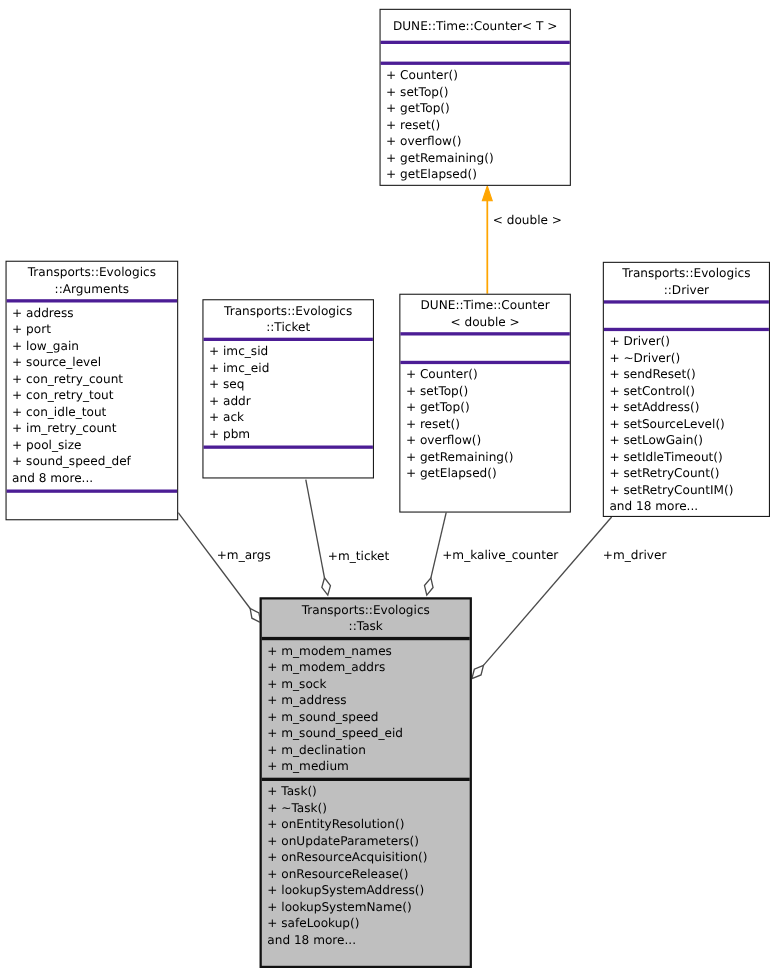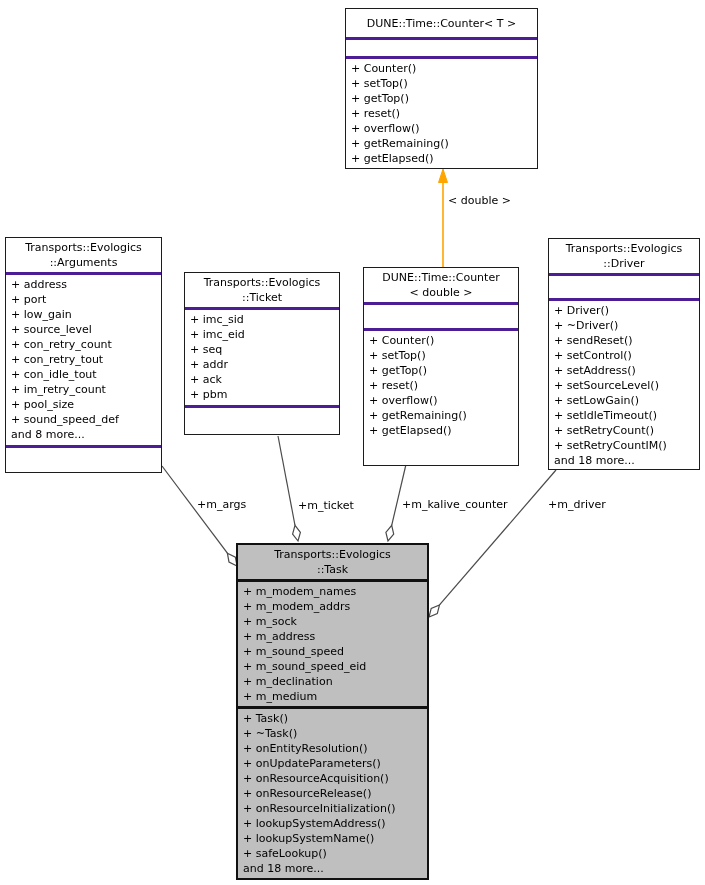--- a/index.html
+++ b/index.html
@@ -29,21 +29,21 @@
   .h19 { height:19px; flex:0 0 auto; }
   .h25 { height:25px; flex:0 0 auto; }
   .h26 { height:26px; flex:0 0 auto; }
 
   .edge-label {
     position:absolute; z-index:2; font-size:11px; line-height:15px;
     white-space:nowrap; background:transparent;
   }
 
   
-  #box-counter-t      { left:345px; top:8px;   width:193px; height:161px; }
+  #box-counter-t      { left:345px; top:8px;   width:174px; height:161px; }
   #box-arguments      { left:5px;   top:237px; width:157px; height:236px; }
   #box-ticket         { left:184px; top:272px; width:156px; height:163px; }
   #box-counter-double { left:363px; top:267px; width:156px; height:199px; }
   #box-driver         { left:548px; top:238px; width:152px; height:232px; }
   #box-task           { left:236px; top:543px; width:193px; height:337px; }
 
   #label-template       { left:448px; top:193px; }
   #label-m-args         { left:197px; top:497px; }
   #label-m-ticket       { left:298px; top:498px; }
   #label-m-kalive       { left:402px; top:497px; }
@@ -188,21 +188,20 @@
         <div>+ m_declination</div>
         <div>+ m_medium</div>
       </div>
     <div class="compartment grow">
         <div>+ Task()</div>
         <div>+ ~Task()</div>
         <div>+ onEntityResolution()</div>
         <div>+ onUpdateParameters()</div>
         <div>+ onResourceAcquisition()</div>
         <div>+ onResourceRelease()</div>
-        <div>+ onResourceInitialization()</div>
         <div>+ lookupSystemAddress()</div>
         <div>+ lookupSystemName()</div>
         <div>+ safeLookup()</div>
         <div>and 18 more...</div>
       </div>
   </div>
 
   <span class="edge-label" id="label-template">&lt; double &gt;</span>
   <span class="edge-label" id="label-m-args">+m_args</span>
   <span class="edge-label" id="label-m-ticket">+m_ticket</span>

